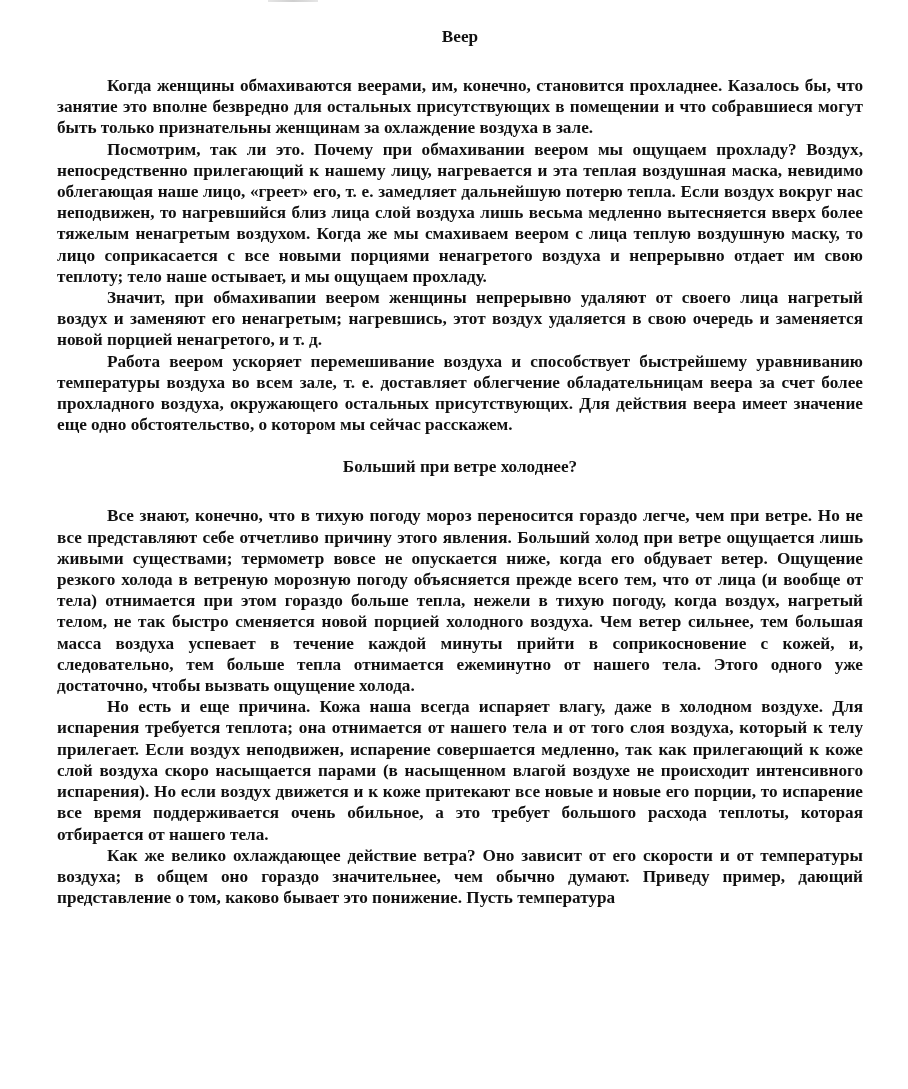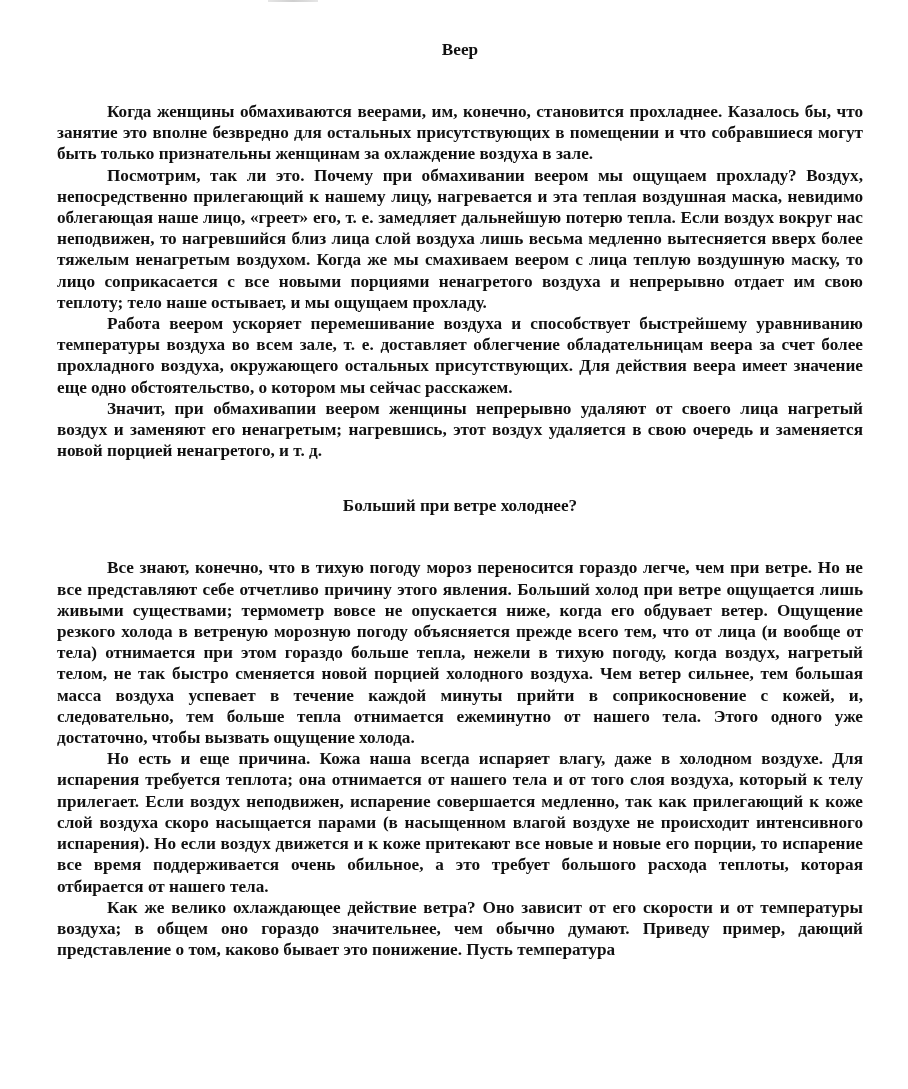--- a/index.html
+++ b/index.html
@@ -8,39 +8,39 @@
     position: absolute; left: 57px; top: 0; width: 806px;
     font-family: "Liberation Serif", serif;
     font-size: 17.2px; line-height: 21.2px; color: #111111;
   }
   .topmark {
     position: absolute; left: 268px; top: 0; width: 50px; height: 2px;
     background: linear-gradient(to right, #e6e6e6, #cfcfcf, #e6e6e6);
   }
   h1, h2 {
     font-family: "Liberation Serif", serif; font-weight: bold;
-    font-size: 17.2px; text-align: center; margin: 13px; line-height: 21px;
+    font-size: 17.2px; text-align: center; margin: 0; line-height: 21px;
   }
   h1 { padding-top: 26px; }
   .gap1 { height: 28px; }
   .gap2 { height: 21px; }
   .gap3 { height: 28px; }
   p { margin: 0; text-align: justify; text-indent: 50px; font-weight: bold; }
 </style>
 </head>
 <body>
 
 <div class="topmark"></div>
 
 <div class="page">
   <h1>Веер</h1>
   <div class="gap1"></div>
   <p>Когда женщины обмахиваются веерами, им, конечно, становится прохладнее. Казалось бы, что занятие это вполне безвредно для остальных присутствующих в помещении и что собравшиеся могут быть только признательны женщинам за охлаждение воздуха в зале.</p>
   <p>Посмотрим, так ли это. Почему при обмахивании веером мы ощущаем прохладу? Воздух, непосредственно прилегающий к нашему лицу, нагревается и эта теплая воздушная маска, невидимо облегающая наше лицо, «греет» его, т. е. замедляет дальнейшую потерю тепла. Если воздух вокруг нас неподвижен, то нагревшийся близ лица слой воздуха лишь весьма медленно вытесняется вверх более тяжелым ненагретым воздухом. Когда же мы смахиваем веером с лица теплую воздушную маску, то лицо соприкасается с все новыми порциями ненагретого воздуха и непрерывно отдает им свою теплоту; тело наше остывает, и мы ощущаем прохладу.</p>
+  <p>Значит, при обмахивапии веером женщины непрерывно удаляют от своего лица нагретый воздух и заменяют его ненагретым; нагревшись, этот воздух удаляется в свою очередь и заменяется новой порцией ненагретого, и т. д.</p>
   <p>Работа веером ускоряет перемешивание воздуха и способствует быстрейшему уравниванию температуры воздуха во всем зале, т. е. доставляет облегчение обладательницам веера за счет более прохладного воздуха, окружающего остальных присутствующих. Для действия веера имеет значение еще одно обстоятельство, о котором мы сейчас расскажем.</p>
-  <p>Значит, при обмахивапии веером женщины непрерывно удаляют от своего лица нагретый воздух и заменяют его ненагретым; нагревшись, этот воздух удаляется в свою очередь и заменяется новой порцией ненагретого, и т. д.</p>
   <div class="gap2"></div>
   <h2>Больший при ветре холоднее?</h2>
   <div class="gap3"></div>
   <p>Все знают, конечно, что в тихую погоду мороз переносится гораздо легче, чем при ветре. Но не все представляют себе отчетливо причину этого явления. Больший холод при ветре ощущается лишь живыми существами; термометр вовсе не опускается ниже, когда его обдувает ветер. Ощущение резкого холода в ветреную морозную погоду объясняется прежде всего тем, что от лица (и вообще от тела) отнимается при этом гораздо больше тепла, нежели в тихую погоду, когда воздух, нагретый телом, не так быстро сменяется новой порцией холодного воздуха. Чем ветер сильнее, тем большая масса воздуха успевает в течение каждой минуты прийти в соприкосновение с кожей, и, следовательно, тем больше тепла отнимается ежеминутно от нашего тела. Этого одного уже достаточно, чтобы вызвать ощущение холода.</p>
   <p>Но есть и еще причина. Кожа наша всегда испаряет влагу, даже в холодном воздухе. Для испарения требуется теплота; она отнимается от нашего тела и от того слоя воздуха, который к телу прилегает. Если воздух неподвижен, испарение совершается медленно, так как прилегающий к коже слой воздуха скоро насыщается парами (в насыщенном влагой воздухе не происходит интенсивного испарения). Но если воздух движется и к коже притекают все новые и новые его порции, то испарение все время поддерживается очень обильное, а это требует большого расхода теплоты, которая отбирается от нашего тела.</p>
   <p>Как же велико охлаждающее действие ветра? Оно зависит от его скорости и от температуры воздуха; в общем оно гораздо значительнее, чем обычно думают. Приведу пример, дающий представление о том, каково бывает это понижение. Пусть температура</p>
 </div>
 
 </body></html>

